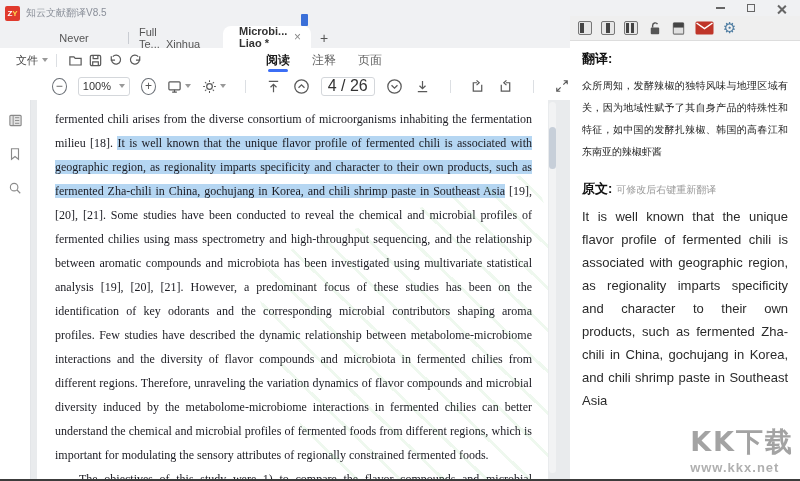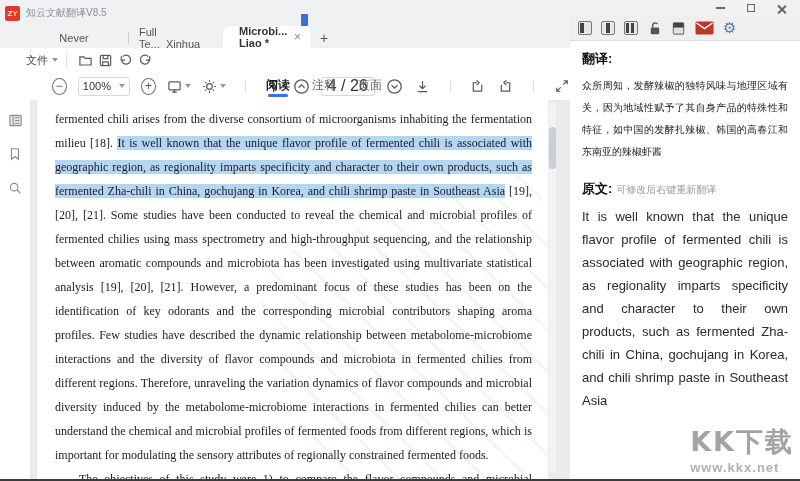--- a/index.html
+++ b/index.html
@@ -18,27 +18,27 @@
   .tabbar { height: 22px; background: #f0f1f3; display: flex; align-items: flex-end; flex: none; position: relative; }
   .tab { height: 20px; display: flex; align-items: center; justify-content: center; font-size: 11px; color: #555; padding: 0 10px; cursor: default; }
   .tab-never { width: 108px; margin-left: 20px; }
   .tab-sep { width: 1px; height: 12px; background: #c9ccd2; margin-bottom: 4px; }
   .tab-fullte { width: 94px; }
   .tab-active { width: 88px; background: #fff; border-radius: 8px 8px 0 0; height: 22px; color: #333; font-weight: bold; gap: 6px; }
   .tab-close { font-weight: normal; color: #888; font-size: 12px; line-height: 1; }
   .newtab { width: 26px; height: 20px; display:flex; align-items:center; justify-content:center; font-size: 14px; color: #555; }
   .pin-flag { position: absolute; left: 305px; top: -14px; width: 7px; height: 12px; background: #3a6fd8; border-radius: 1px; }
 
-  .toolbar1 { height: 24px; background: #fff; display: flex; align-items: center; padding-left: 26px; flex: none; position: relative; }
+  .toolbar1 { height: 24px; background: #fff; display: flex; align-items: center; padding-left: 16px; flex: none; position: relative; }
   .file-menu { font-size: 11px; color: #444; display: flex; align-items: center; gap: 4px; }
   .caret { width: 0; height: 0; border-left: 3px solid transparent; border-right: 3px solid transparent; border-top: 4px solid #999; display: inline-block; }
   .tb-sep { width: 1px; height: 13px; background: #dcdfe3; margin: 0 8px; }
   .icon-btn { display: flex; align-items: center; justify-content: center; width: 20px; height: 20px; }
   .icon-btn svg { display: block; }
-  .view-tabs { position: absolute; left: 266px; top: 0; height: 100%; display: flex; align-items: center; gap: 22px; margin-top: 25px; }
+  .view-tabs { position: absolute; left: 266px; top: 0; height: 100%; display: flex; align-items: center; gap: 22px; }
   .view-tab { font-size: 12px; color: #666; position: relative; height: 100%; display: flex; align-items: center; }
   .view-tab.active { color: #1a1a1a; font-weight: bold; }
   .active-underline { position: absolute; bottom: 0; left: 50%; transform: translateX(-50%); width: 20px; height: 3px; background: #3b6ef5; border-radius: 2px; }
 
   .toolbar2 { height: 28px; background: #fff; display: flex; align-items: center; padding-left: 52px; gap: 11px; flex: none; }
   .round-btn { width: 17px; height: 17px; border: 1.2px solid #6a6f76; border-radius: 50%; display: flex; align-items: center; justify-content: center; font-size: 12px; color: #555; line-height: 1; }
   .zoom-box { width: 62px; height: 19px; border: 1px solid #d4d7db; border-radius: 3px; display: flex; align-items: center; justify-content: center; gap: 8px; font-size: 11px; color: #333; }
   .page-box { width: 64px; height: 19px; border: 1px solid #d4d7db; border-radius: 3px; display: flex; align-items: center; justify-content: center; font-size: 16px; color: #333; }
   .with-caret { display: flex; align-items: center; gap: 3px; }
 

